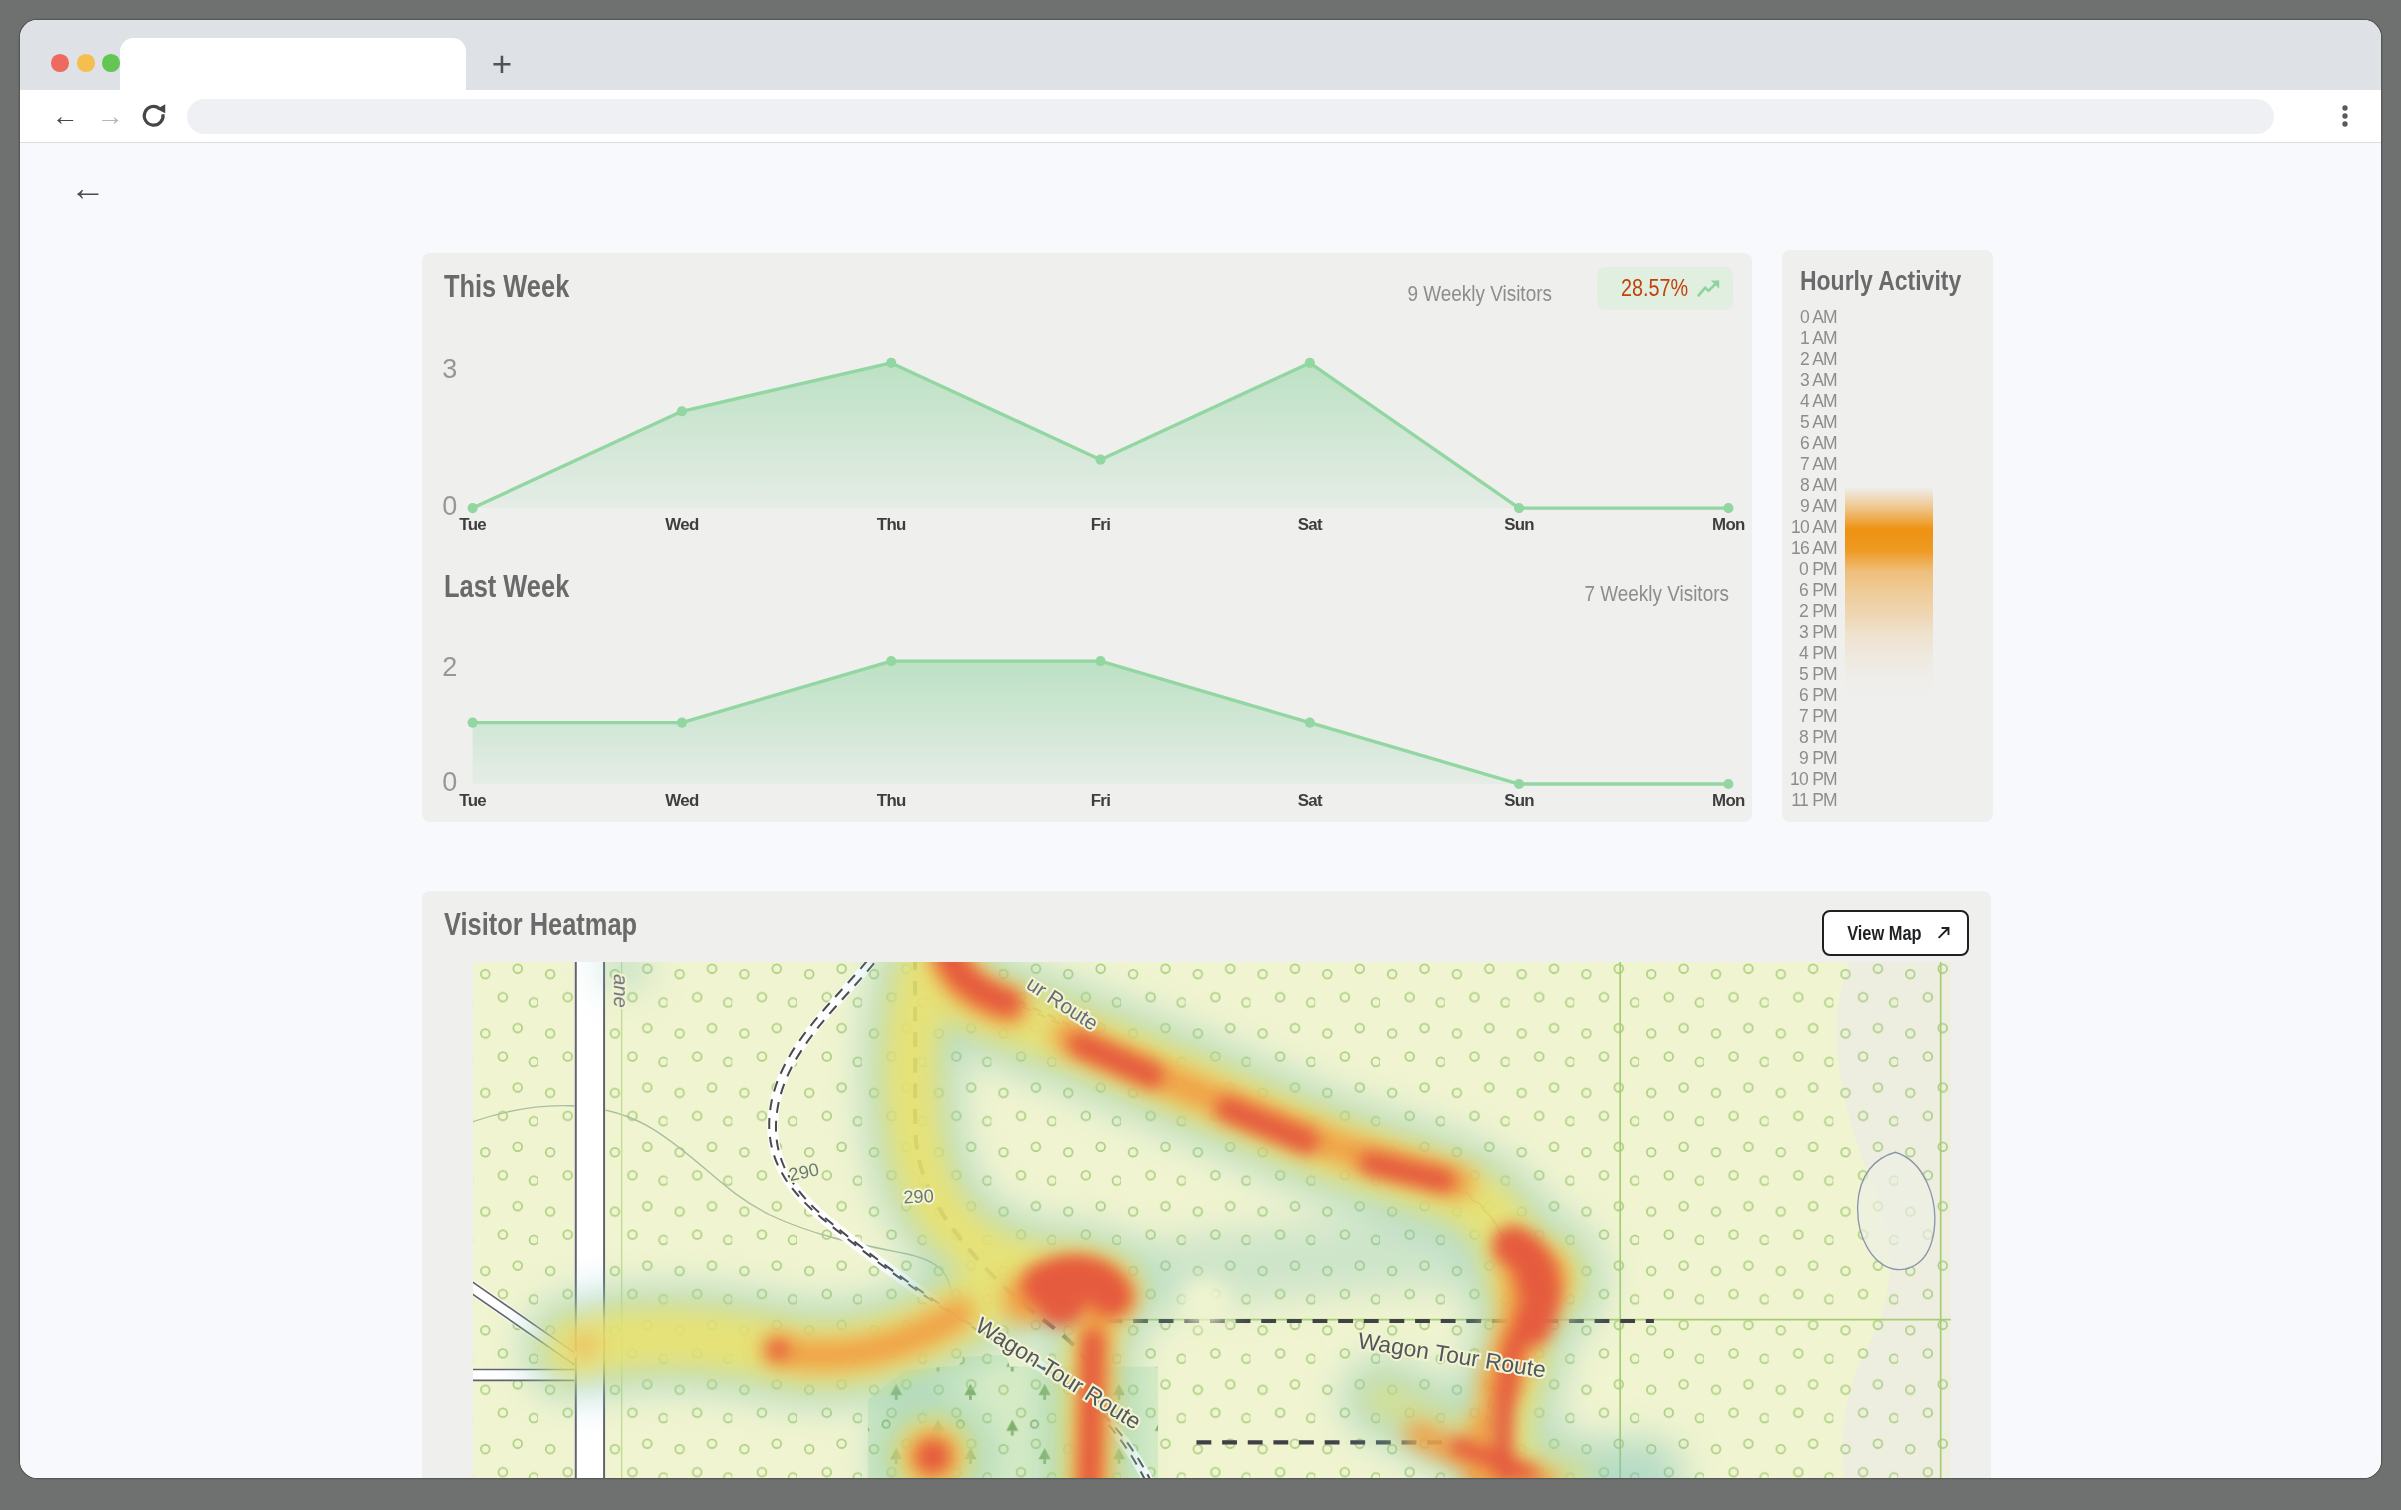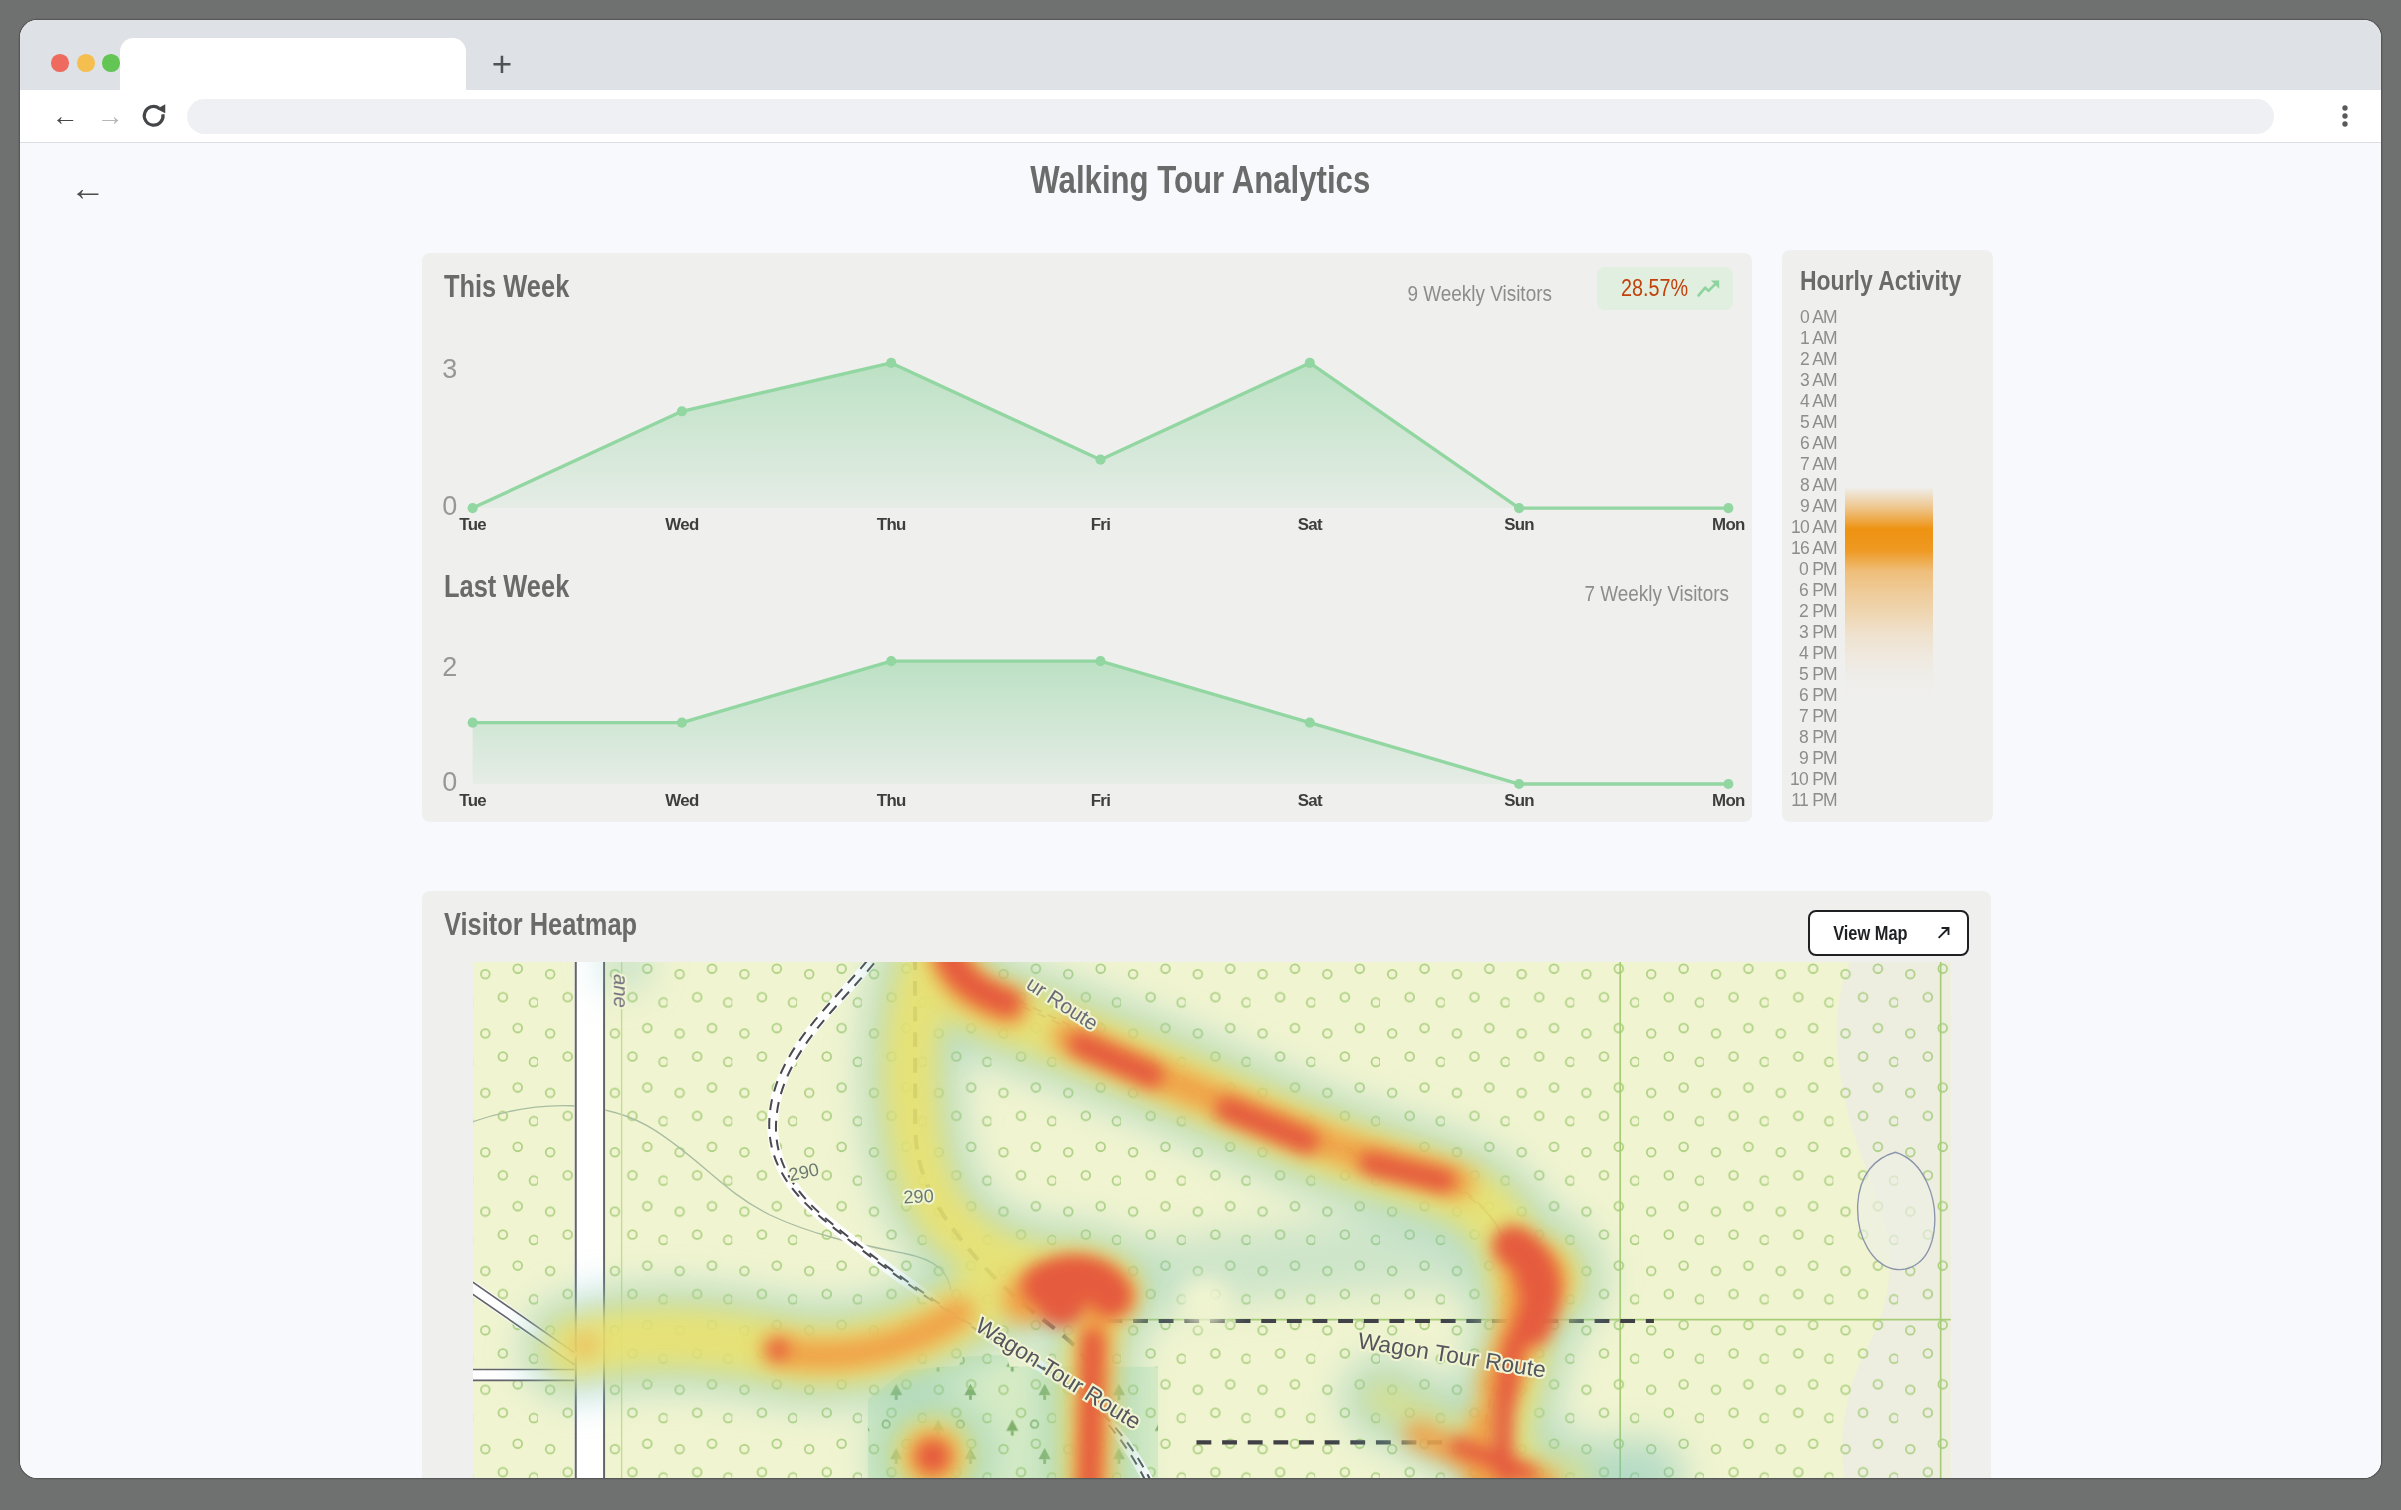--- a/index.html
+++ b/index.html
@@ -46,21 +46,21 @@
            display:flex; align-items:center; gap:8px; padding:0 13.5px; font-size:23px; color:#c2410c; }
   .chartsvg { position:absolute; inset:0; width:100%; height:100%; }
   
   #card-hourly .cardtitle { left:17.5px; top:15px; font-size:28px; }
   .hours { position:absolute; left:0; top:57px; width:55px; }
   .hour { height:21px; line-height:21px; font-size:17.5px; color:#8d8d8d; text-align:right;
           letter-spacing:-0.7px; }
   .heatcol { position:absolute; left:63px; top:57px; width:88px; height:508px; border-radius:2.7px; }
   
   .viewmap { position:absolute; right:21.6px; top:19px; height:46px; border:2.7px solid #1e2022;
-             border-radius:8px; background:#fff; display:flex; align-items:center; gap:19px;
+             border-radius:8px; background:#fff; display:flex; align-items:center; gap:5px;
              padding:0 15px; font-size:20px; font-weight:700; color:#1e2022; white-space:nowrap; }
   .map { position:absolute; left:51px; top:71px; width:1478px; height:560px; background:#f1f4d0; overflow:hidden; }
   .map svg { display:block; }
 </style>
 </head>
 <body>
 
 <div class="window">
 
   <div class="tabstrip">
@@ -89,21 +89,20 @@
       <svg width="32" height="32" viewBox="0 0 48 48">
         <circle cx="24" cy="12" r="4" fill="#5a5a5c"></circle>
           <circle cx="24" cy="24" r="4" fill="#5a5a5c"></circle>
           <circle cx="24" cy="36" r="4" fill="#5a5a5c"></circle>
       </svg>
     </div>
   </div>
 
   <div class="content">
     <div class="backarrow">←</div>
-    <div class="pagetitle"><span class="cond-c">Walking Tour Analytics</span></div>
 
     <div class="card" id="card-week">
       <div class="cardtitle"><span class="cond">This Week</span></div>
       <div class="visitors"><span class="cond-r">9 Weekly Visitors</span></div>
       <div class="badge">
         <span class="cond-r">28.57%</span>
         <svg width="23" height="20" viewBox="0 0 28 24">
           <polyline points="2,21 10,11.5 14,15.5 25,4.5" fill="none" stroke="#8fd49e" stroke-width="3.2" stroke-linecap="round" stroke-linejoin="round"></polyline>
           <polygon points="17,3 27,3 27,13" fill="#8fd49e"></polygon>
         </svg>

